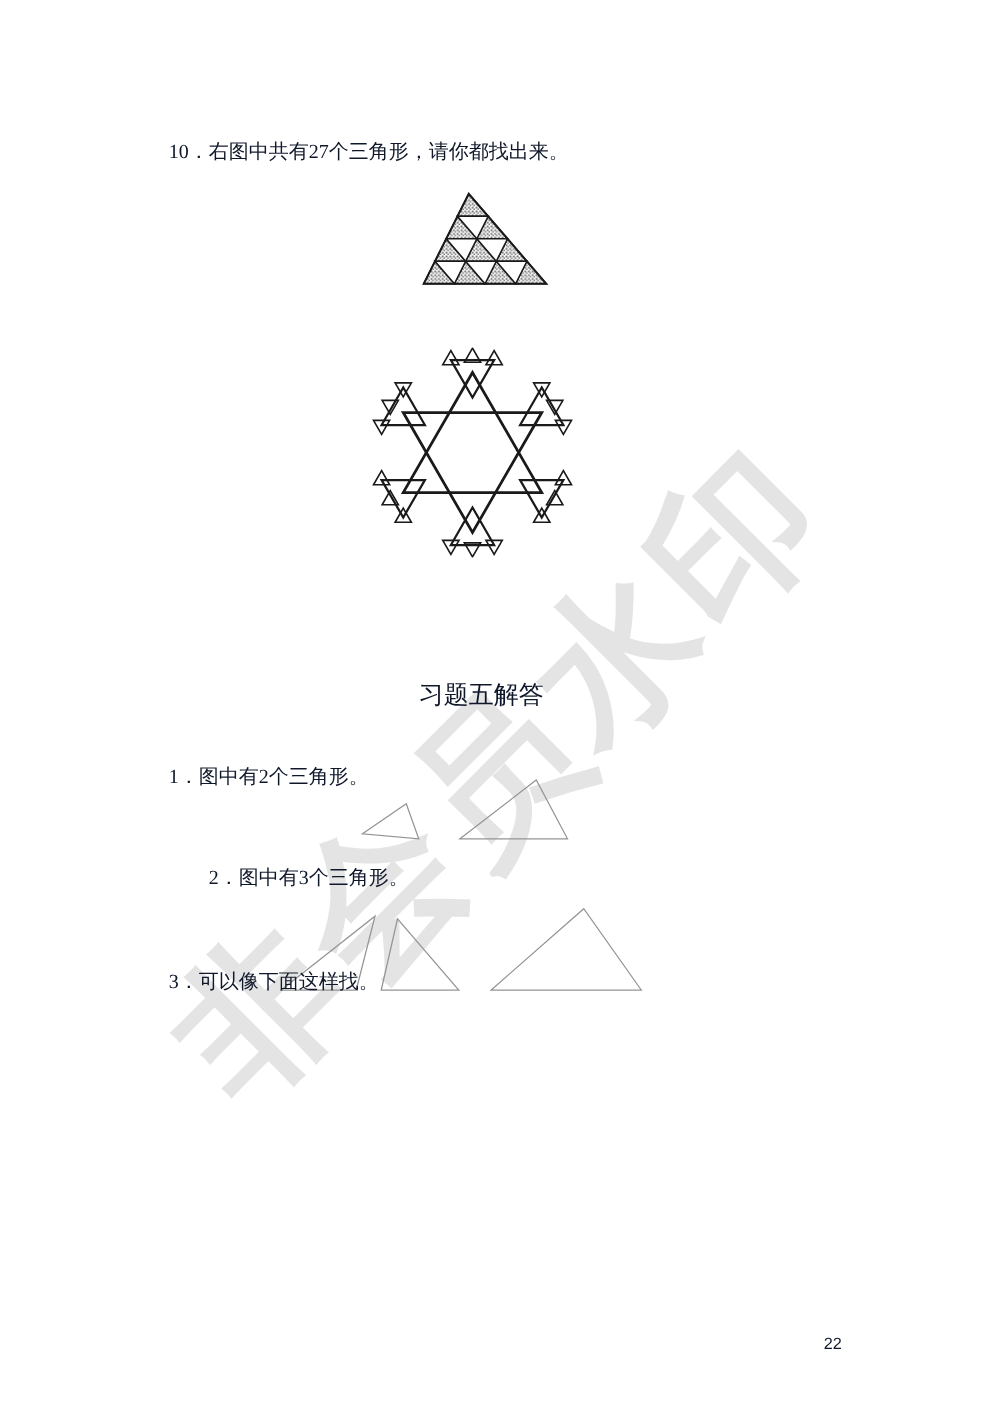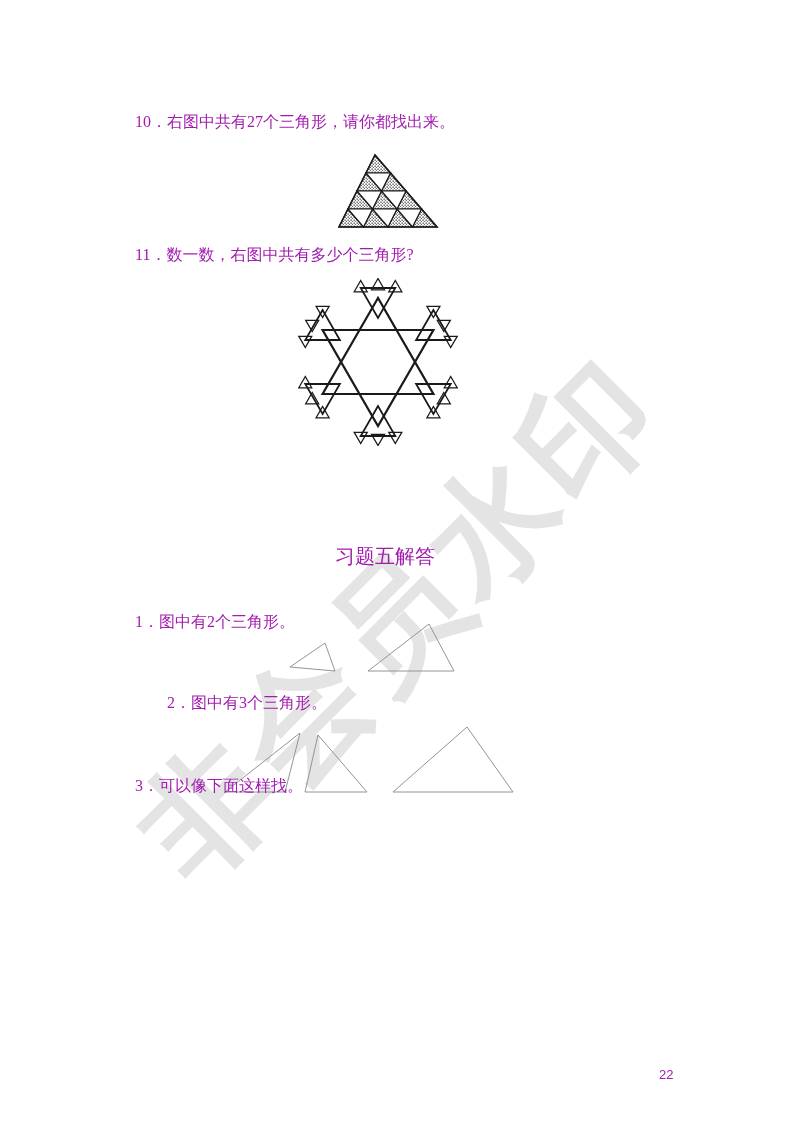--- a/index.html
+++ b/index.html
@@ -9,21 +9,21 @@
     background:#ffffff;
     overflow:hidden;
     font-family:"Liberation Serif","DejaVu Serif",serif;
     color:#1c1c1c;
   }
   .txt{
     position:absolute;
     font-size:16px;
     line-height:19px;
     white-space:nowrap;
-    color:#a21caf;
+    color:#0f172a;
   }
   #q10-text{left:135px;top:112px;}
   #q11-text{left:135px;top:245px;}
   #answers-heading{left:335px;top:547px;font-weight:normal;font-size:20px;}
   #a1-text{left:135px;top:612px;}
   #a2-text{left:135px;top:693px;margin-left:32px;}
   #a3-text{left:135px;top:776px;}
   #page-number{left:659px;top:1037px;font-size:13px;font-family:"Liberation Sans",sans-serif;margin-top:28px;}
   #watermark{
     position:absolute;
@@ -74,21 +74,20 @@
       <polygon points="13.0,59.0 4.0,77.0 28.5,77.0" stroke="#1a1a1a" stroke-width="1.2" fill="url(#dots)" stroke-linejoin="miter"></polygon>
       <polygon points="37.5,59.0 28.5,77.0 53.0,77.0" stroke="#1a1a1a" stroke-width="1.2" fill="url(#dots)" stroke-linejoin="miter"></polygon>
       <polygon points="62.0,59.0 53.0,77.0 77.5,77.0" stroke="#1a1a1a" stroke-width="1.2" fill="url(#dots)" stroke-linejoin="miter"></polygon>
       <polygon points="86.5,59.0 77.5,77.0 102.0,77.0" stroke="#1a1a1a" stroke-width="1.2" fill="url(#dots)" stroke-linejoin="miter"></polygon>
       <polygon points="13.0,59.0 37.5,59.0 28.5,77.0" stroke="#1a1a1a" stroke-width="1.2" fill="#ffffff" stroke-linejoin="miter"></polygon>
       <polygon points="37.5,59.0 62.0,59.0 53.0,77.0" stroke="#1a1a1a" stroke-width="1.2" fill="#ffffff" stroke-linejoin="miter"></polygon>
       <polygon points="62.0,59.0 86.5,59.0 77.5,77.0" stroke="#1a1a1a" stroke-width="1.2" fill="#ffffff" stroke-linejoin="miter"></polygon>
       <polygon points="40.0,5.0 4.0,77.0 102.0,77.0" stroke="#1a1a1a" stroke-width="1.6" fill="none" stroke-linejoin="miter"></polygon>
     </svg>
 
-  <div class="txt" id="q11-text">11．数一数，右图中共有多少个三角形?</div>
 
   <svg class="fig" id="star-figure" width="180" height="168" viewBox="0 0 180 168">
       <polygon points="90.0,20.0 34.6,116.0 145.4,116.0" stroke="#1a1a1a" stroke-width="2.2" fill="none" stroke-linejoin="miter"></polygon>
       <polygon points="145.4,52.0 34.6,52.0 90.0,148.0" stroke="#1a1a1a" stroke-width="2.2" fill="none" stroke-linejoin="miter"></polygon>
       <polygon points="107.3,10.0 72.7,10.0 90.0,40.0" stroke="#1a1a1a" stroke-width="1.8" fill="none" stroke-linejoin="miter"></polygon>
       <polygon points="90.0,0.5 83.5,11.8 96.5,11.8" stroke="#1a1a1a" stroke-width="1.3" fill="none" stroke-linejoin="miter"></polygon>
       <polygon points="107.3,2.5 100.8,13.8 113.8,13.8" stroke="#1a1a1a" stroke-width="1.3" fill="none" stroke-linejoin="miter"></polygon>
       <polygon points="72.7,2.5 66.2,13.8 79.2,13.8" stroke="#1a1a1a" stroke-width="1.3" fill="none" stroke-linejoin="miter"></polygon>
       <polygon points="51.9,106.0 17.3,106.0 34.6,136.0" stroke="#1a1a1a" stroke-width="1.8" fill="none" stroke-linejoin="miter"></polygon>
       <polygon points="24.2,114.5 17.7,125.8 30.7,125.8" stroke="#1a1a1a" stroke-width="1.3" fill="none" stroke-linejoin="miter"></polygon>

